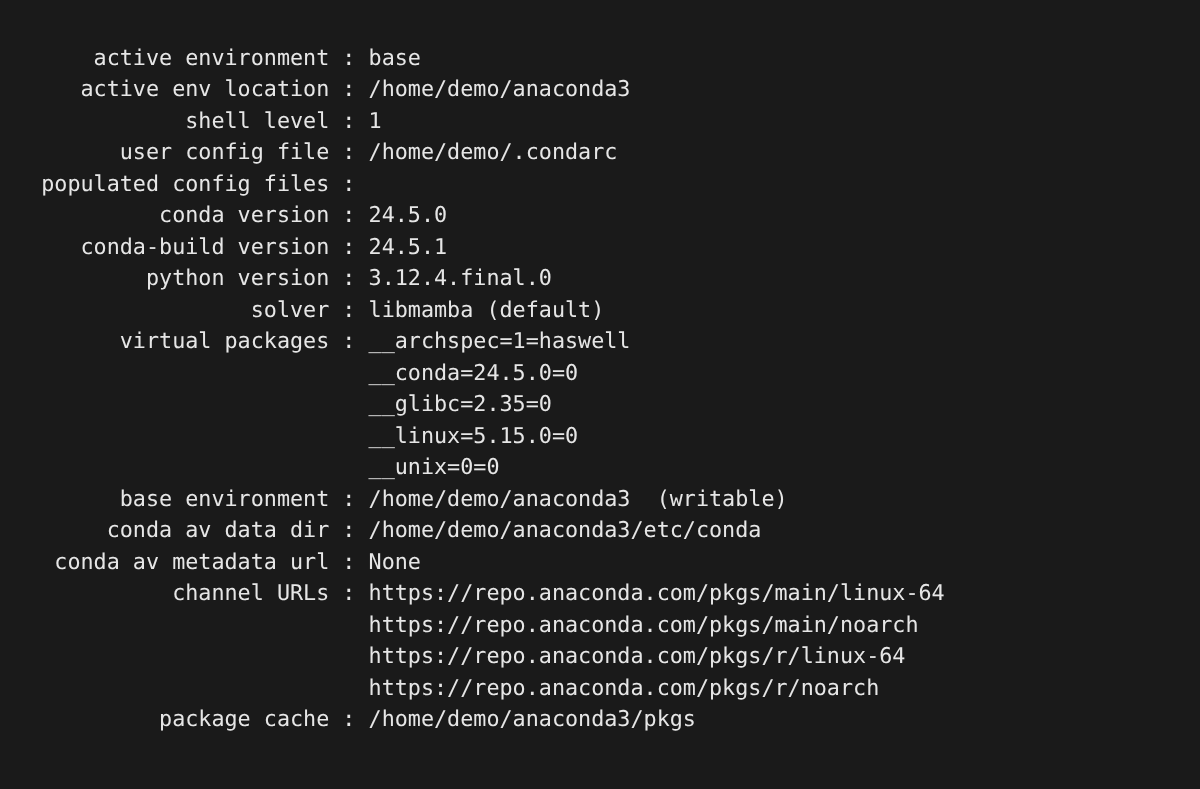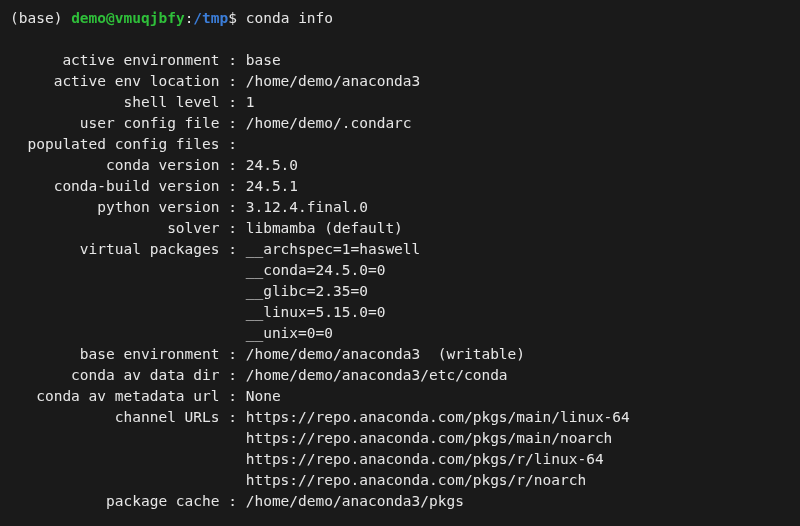--- a/index.html
+++ b/index.html
@@ -24,21 +24,21 @@
   .host { color: #2fbf3a; font-weight: 600; }
   .at   { color: #2fbf3a; font-weight: 600; }
   .path { color: #3b7dd8; font-weight: 600; }
   .dollar { color: #e6e6e6; }
   .cmd  { color: #e6e6e6; }
   .colon{ color: #e6e6e6; }
 </style>
 </head>
 <body>
 
-<pre class="terminal"><span><span class="env">(base)</span> <span class="user">demo</span><span class="at">@</span><span class="host">vmuqjbfy</span><span class="colon">:</span><span class="path">/tmp</span><span class="dollar">$</span> <span class="cmd">conda info</span></span>
+<pre class="terminal">
 <span id="info-block">
       active environment : base
      active env location : /home/demo/anaconda3
              shell level : 1
         user config file : /home/demo/.condarc
   populated config files : 
            conda version : 24.5.0
      conda-build version : 24.5.1
           python version : 3.12.4.final.0
                   solver : libmamba (default)

